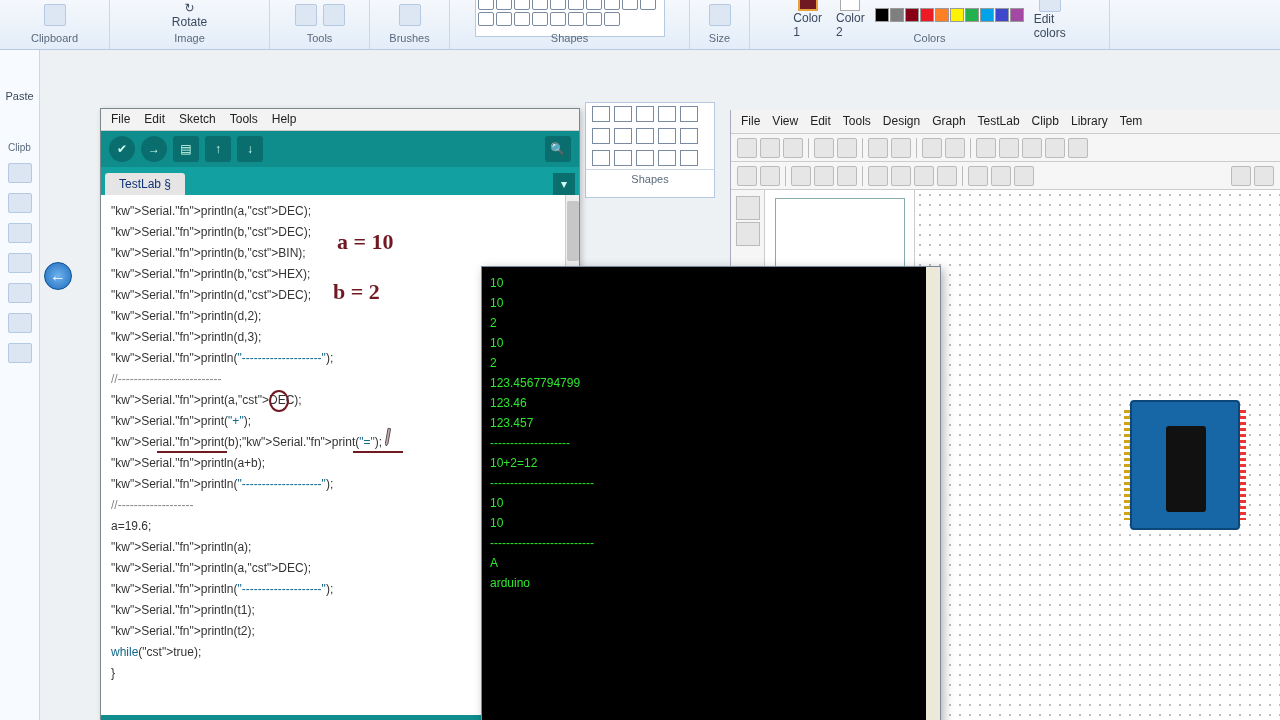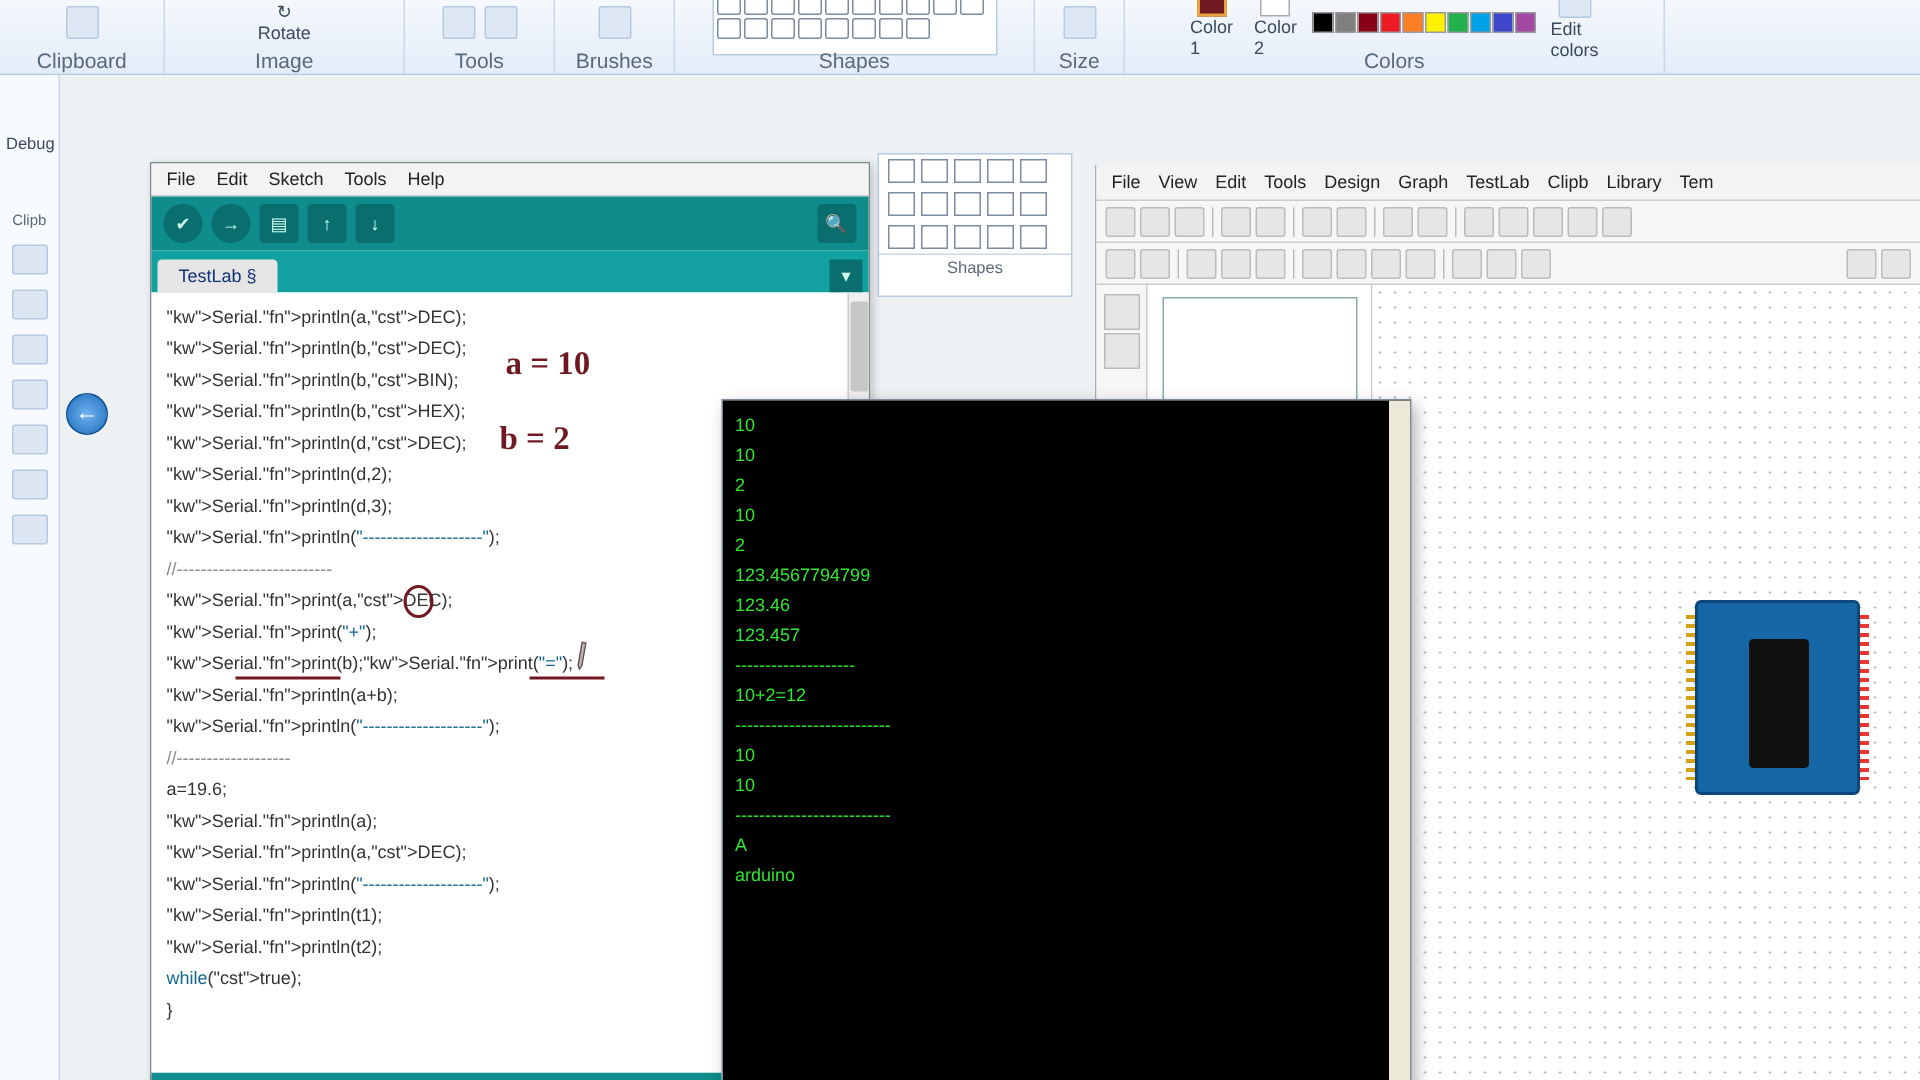--- a/index.html
+++ b/index.html
@@ -1,20 +1,20 @@
 <!DOCTYPE html>
 <html><head>
 <meta charset="utf-8">
 <style>
 *{margin:0;padding:0;box-sizing:border-box;font-family:"Segoe UI",Tahoma,sans-serif;font-size:12px}
 body{width:1280px;height:720px;overflow:hidden;background:#fff;position:relative}
 .ribbon{height:50px;background:linear-gradient(#f5f8fc,#e3edf9);border-bottom:1px solid #b5c9e2;display:flex;align-items:flex-start}
 .rgroup{display:flex;flex-direction:column;align-items:center;padding:0 10px;border-right:1px solid #c8d7ea;height:100%}
 .rgroup .ritems{display:flex;gap:6px;align-items:center;height:30px}
-.rgroup .rlabel{color:#5a6a7d;font-size:14px;margin-top:2px}
+.rgroup .rlabel{color:#5a6a7d;font-size:11px;margin-top:2px}
 .ricon{width:22px;height:22px;background:#dce7f3;border:1px solid #b5c9e2;border-radius:2px}
 .rbtn{display:flex;flex-direction:column;align-items:center;font-size:10px;color:#3a4a5d;padding:0 4px}
 .colorbox{width:20px;height:20px;border:1px solid #aaa;display:inline-block}
 .colorbox.sel{border:2px solid #e8a23d;background:#fff}
 .shapes-gal{width:190px;height:44px;border:1px solid #b5c9e2;background:#fff;display:flex;flex-wrap:wrap;gap:2px;padding:2px;align-content:flex-start}
 .shapes-gal span{width:16px;height:14px;border:1px solid #7a8aa0;border-radius:2px}
 .palette{display:flex;gap:1px}
 .palette span{width:14px;height:14px;border:1px solid #999}
 .workspace{position:absolute;top:50px;left:0;right:0;bottom:0;background:#eef1f4}
 .leftcol{position:absolute;left:0;top:0;width:40px;height:100%;background:#f7fafe;border-right:1px solid #c8d7ea}
@@ -165,21 +165,21 @@
 colors</span>
         </div>
     </div>
     <div class="rlabel">Colors</div>
   </div>
 </div>
 
 <div class="workspace">
 
   <div class="leftcol">
-    <div class="paste">Debug</div>
+    <div class="paste">Paste</div>
     <div style="font-size:10px;text-align:center;color:#5a6a7d">Clipb</div>
     <span class="lic"></span>
     <span class="lic"></span>
     <span class="lic"></span>
     <span class="lic"></span>
     <span class="lic"></span>
     <span class="lic"></span>
     <span class="lic"></span>
   </div>
 

